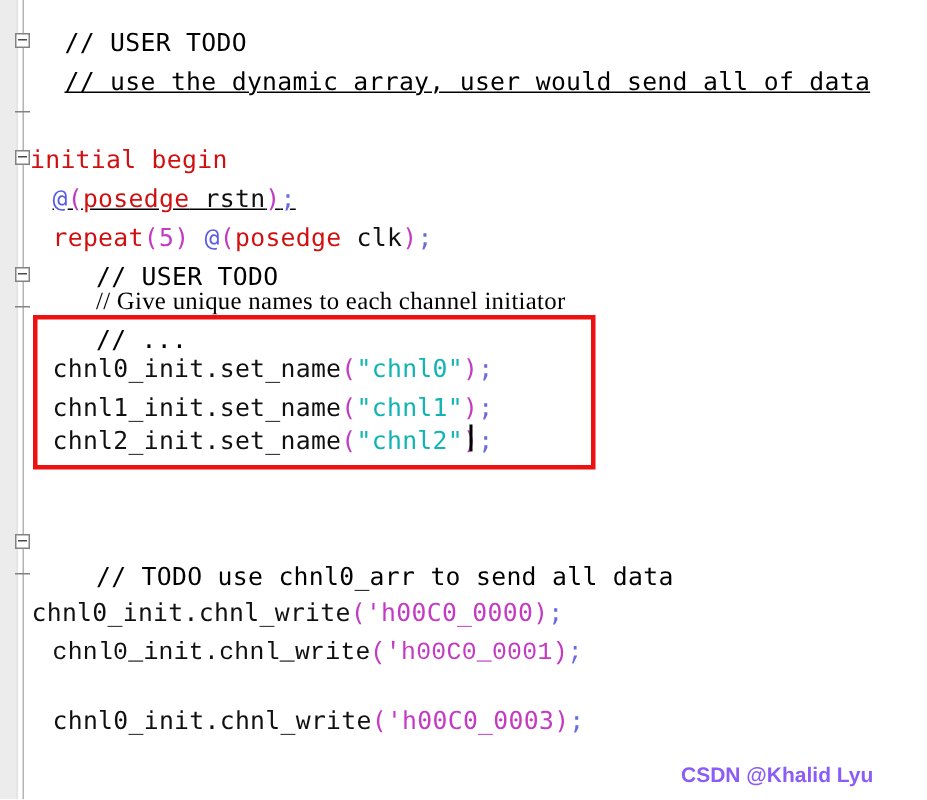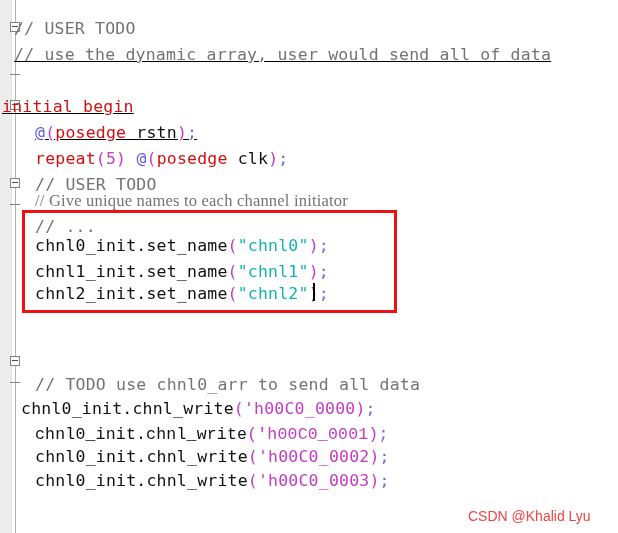--- a/index.html
+++ b/index.html
@@ -73,21 +73,21 @@
     left: 0;
     height: 26px;
     line-height: 26px;
     white-space: pre;
     font-size: 16.5px;
     letter-spacing: 0.2px;
     color: #000000;
   }
 
   
-  .t-comment { color: #737373; }
+  .t-comment { color: #000000; margin-left: 29px; }
   .t-keyword { color: #d01010; }
   .t-ident   { color: #101010; }
   .t-punct   { color: #c33ac3; }
   .t-string  { color: #10b4b4; }
   .t-semi    { color: #6a6ae0; }
   .t-at      { color: #5a5ae8; }
   .t-num     { color: #c33ac3; }
 
   
   #caret {
@@ -128,35 +128,34 @@
       <div class="fold-box" style="top: 100px;"></div>
       <div class="fold-box" style="top: 178px;"></div>
       <div class="fold-tick" style="top: 204px;"></div>
       <div class="fold-box" style="top: 356px;"></div>
       <div class="fold-tick" style="top: 382px;"></div>
     </div>
 
   <div id="code">
       <div class="line" style="top: 16px; left: 14px;"><span class="t-comment">// USER TODO</span></div>
       <div class="line" style="top: 42px; left: 14px; text-decoration: underline;"><span class="t-comment">// use the dynamic array, user would send all of data</span></div>
-      <div class="line" style="top: 94px; left: 2px; text-decoration: underline;"><span class="t-keyword">initial begin</span></div>
+      <div class="line" style="top: 94px; left: 20px;"><span class="t-keyword">initial begin</span></div>
       <div class="line" style="top: 120px; left: 35px; text-decoration: underline;"><span class="t-at">@</span><span class="t-punct">(</span><span class="t-keyword">posedge</span><span class="t-ident"> rstn</span><span class="t-punct">)</span><span class="t-semi">;</span></div>
       <div class="line" style="top: 146px; left: 35px;"><span class="t-keyword">repeat</span><span class="t-punct">(</span><span class="t-num">5</span><span class="t-punct">)</span><span class="t-ident"> </span><span class="t-at">@</span><span class="t-punct">(</span><span class="t-keyword">posedge</span><span class="t-ident"> clk</span><span class="t-punct">)</span><span class="t-semi">;</span></div>
       <div class="line" style="top: 172px; left: 35px;"><span class="t-comment">// USER TODO</span></div>
       <div class="line" style="top: 188px; left: 35px; font-family: Liberation Serif, serif;"><span class="t-comment">// Give unique names to each channel initiator</span></div>
       <div class="line" style="top: 214px; left: 35px;"><span class="t-comment">// ...</span></div>
       <div class="line" style="top: 233px; left: 35px;"><span class="t-ident">chnl0_init.set_name</span><span class="t-punct">(</span><span class="t-string">"chnl0"</span><span class="t-punct">)</span><span class="t-semi">;</span></div>
       <div class="line" style="top: 259px; left: 35px;"><span class="t-ident">chnl1_init.set_name</span><span class="t-punct">(</span><span class="t-string">"chnl1"</span><span class="t-punct">)</span><span class="t-semi">;</span></div>
       <div class="line" style="top: 281px; left: 35px;"><span class="t-ident">chnl2_init.set_name</span><span class="t-punct">(</span><span class="t-string">"chnl2"</span><span class="t-punct">)</span><span class="t-semi">;</span></div>
       <div class="line" style="top: 372px; left: 35px;"><span class="t-comment">// TODO use chnl0_arr to send all data</span></div>
       <div class="line" style="top: 396px; left: 21px;"><span class="t-ident">chnl0_init.chnl_write</span><span class="t-punct">('h00C0_0000)</span><span class="t-semi">;</span></div>
       <div class="line" style="top: 422px; left: 35px; font-family: Liberation Mono, monospace;"><span class="t-ident">chnl0_init.chnl_write</span><span class="t-punct">('h00C0_0001)</span><span class="t-semi">;</span></div>
-      <div class="line" style="top: 444px; left: 35px;"><span class="t-ident">chnl0_init.chnl_write</span><span class="t-punct">('h00C0_0002)</span><span class="t-semi">;</span></div>
       <div class="line" style="top: 468px; left: 35px;"><span class="t-ident">chnl0_init.chnl_write</span><span class="t-punct">('h00C0_0003)</span><span class="t-semi">;</span></div>
     </div>
 
   <div id="caret" style="left: 313px; top: 283px;"></div>
 
   <div id="annotation-box" style="left: 22px; top: 210px; width: 375px; height: 103px; border-color: rgb(238, 17, 17);"></div>
 
-  <div id="watermark" style="left: 468px; top: 508px; color: #ef4444;">CSDN @Khalid Lyu</div>
+  <div id="watermark" style="left: 454px; top: 508px; color: #8b5cf6; font-weight: bold;">CSDN @Khalid Lyu</div>
 
 </div>
 
 </body></html>

